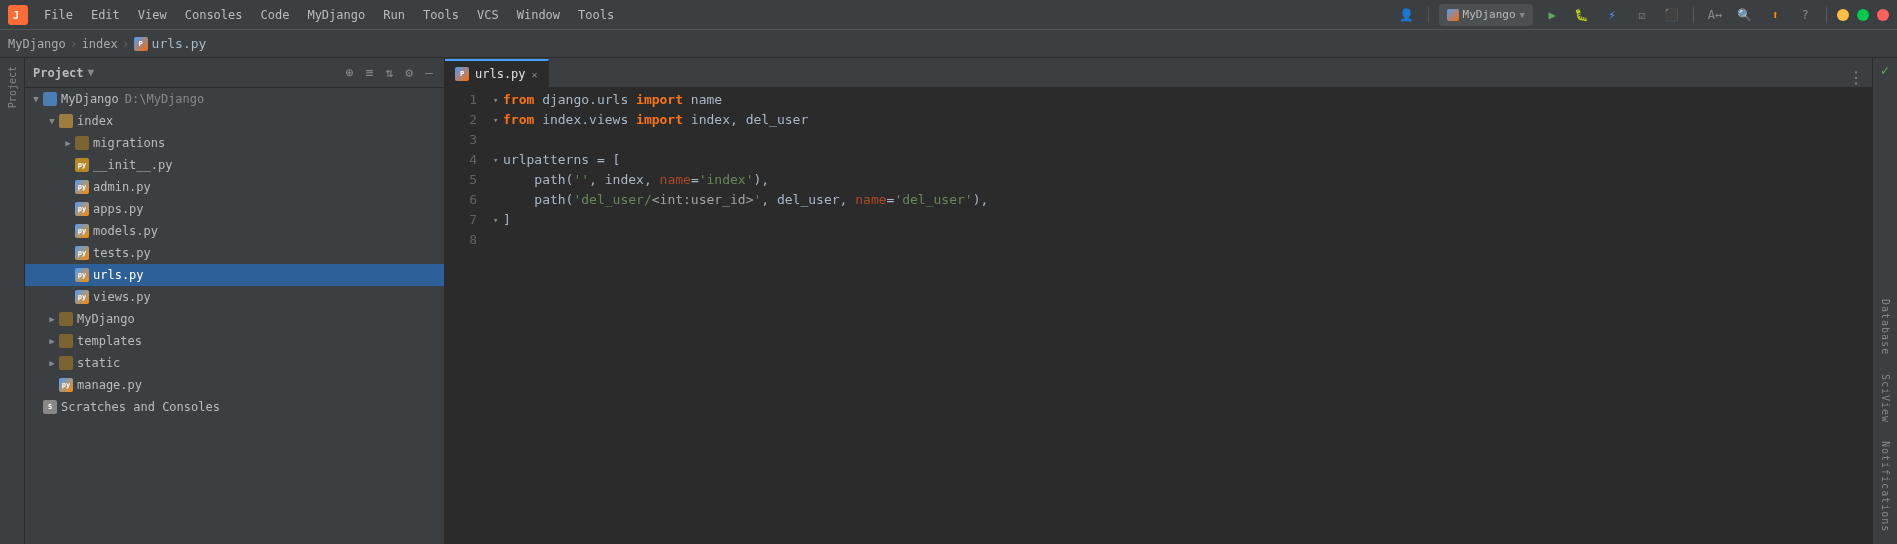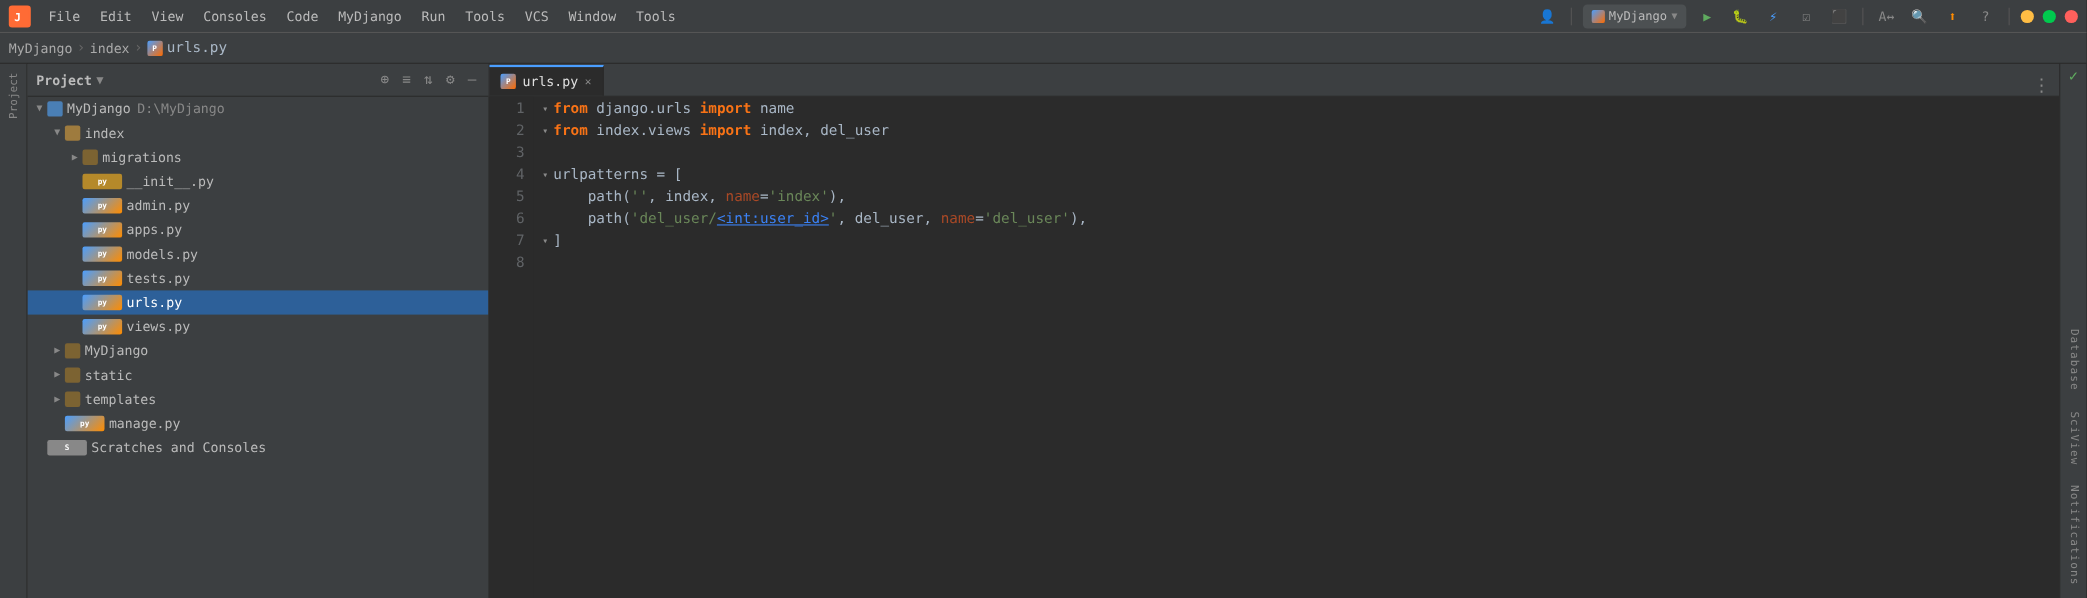--- a/index.html
+++ b/index.html
@@ -187,21 +187,21 @@
       width: 14px; height: 14px;
       background: #7c6332;
       border-radius: 2px;
       margin-right: 4px;
       flex-shrink: 0;
       display: flex; align-items: center; justify-content: center;
     }
     .tree-folder-icon.blue { background: #4a7fb5; }
     .tree-folder-icon.open { background: #9e7b3e; }
     .tree-py-icon {
-      width: 36px; height: 14px;
+      width: 14px; height: 14px;
       border-radius: 2px;
       margin-right: 4px;
       flex-shrink: 0;
       font-size: 7px;
       font-weight: bold;
       display: flex; align-items: center; justify-content: center;
       color: white;
     }
     .tree-py-icon.orange { background: linear-gradient(135deg, #4a9eff, #ff8c00); }
     .tree-py-icon.yellow { background: #b5892a; }
@@ -540,28 +540,28 @@
         <div class="tree-indent"></div>
         <div class="tree-arrow collapsed"></div>
         <div class="tree-folder-icon"></div>
         <span class="tree-item-name">MyDjango</span>
       </div>
 
       <div class="tree-item">
         <div class="tree-indent"></div>
         <div class="tree-arrow collapsed"></div>
         <div class="tree-folder-icon"></div>
-        <span class="tree-item-name">static</span>
+        <span class="tree-item-name">templates</span>
       </div>
 
       <div class="tree-item">
         <div class="tree-indent"></div>
         <div class="tree-arrow collapsed"></div>
         <div class="tree-folder-icon"></div>
-        <span class="tree-item-name">templates</span>
+        <span class="tree-item-name">static</span>
       </div>
 
 
       <div class="tree-item">
         <div class="tree-indent"></div>
         <div class="tree-arrow leaf"></div>
         <div class="tree-py-icon orange">py</div>
         <span class="tree-item-name">manage.py</span>
       </div>
 
@@ -636,21 +636,21 @@
           <span class="named-param">name</span>
           <span>=</span>
           <span class="str">'index'</span>
           <span>),</span>
         </div>
 
         <div class="code-line">
           <span class="fold-arrow"> </span>
           <span>    path(</span>
           <span class="str">'del_user/</span>
-          <span style="color:#3b82f6;text-decoration:underline;">&lt;int:user_id&gt;</span>
+          <span style="color:#a3a3a3;">&lt;int:user_id&gt;</span>
           <span class="str">'</span>
           <span>, del_user, </span>
           <span class="named-param">name</span>
           <span>=</span>
           <span class="str">'del_user'</span>
           <span>),</span>
         </div>
 
         <div class="code-line">
           <span class="fold-arrow">▾</span>

